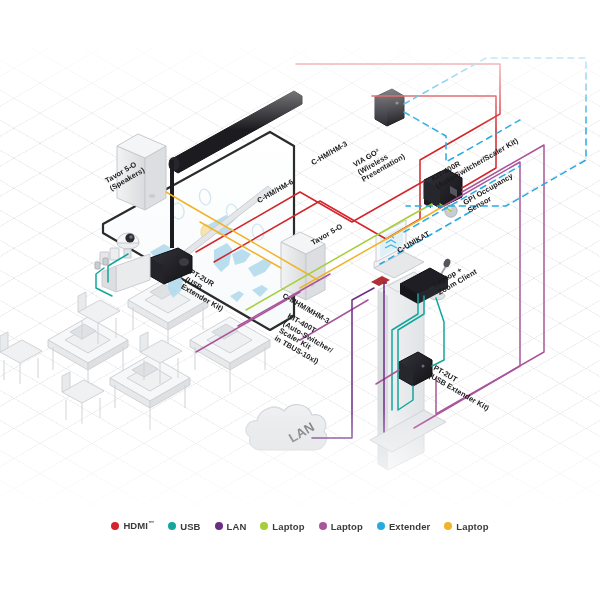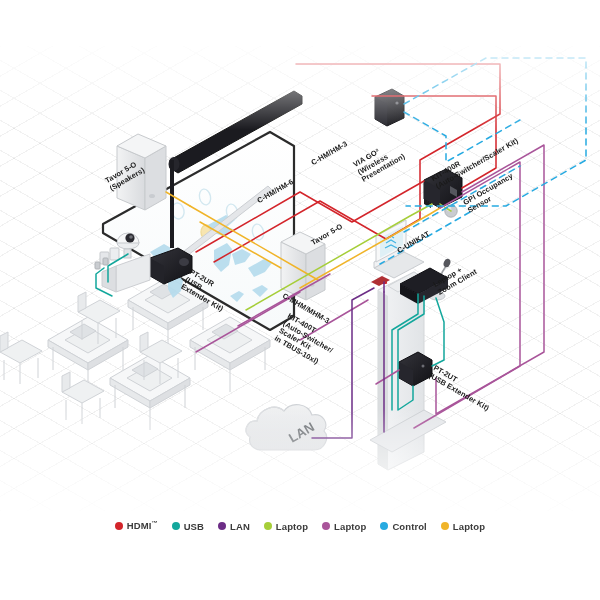--- a/index.html
+++ b/index.html
@@ -379,21 +379,21 @@
     <div class="lg">
       <span class="dot" style="background:#a6ce39"></span>
       <span class="tx">Laptop</span>
     </div>
     <div class="lg">
       <span class="dot" style="background:#a9559a"></span>
       <span class="tx">Laptop</span>
     </div>
     <div class="lg">
       <span class="dot" style="background:#27aae1"></span>
-      <span class="tx">Control</span>
+      <span class="tx">Extender</span>
     </div>
     <div class="lg">
       <span class="dot" style="background:#f0b429"></span>
       <span class="tx">Laptop</span>
     </div>
   </div>
 
 </div>
 
 </body></html>

